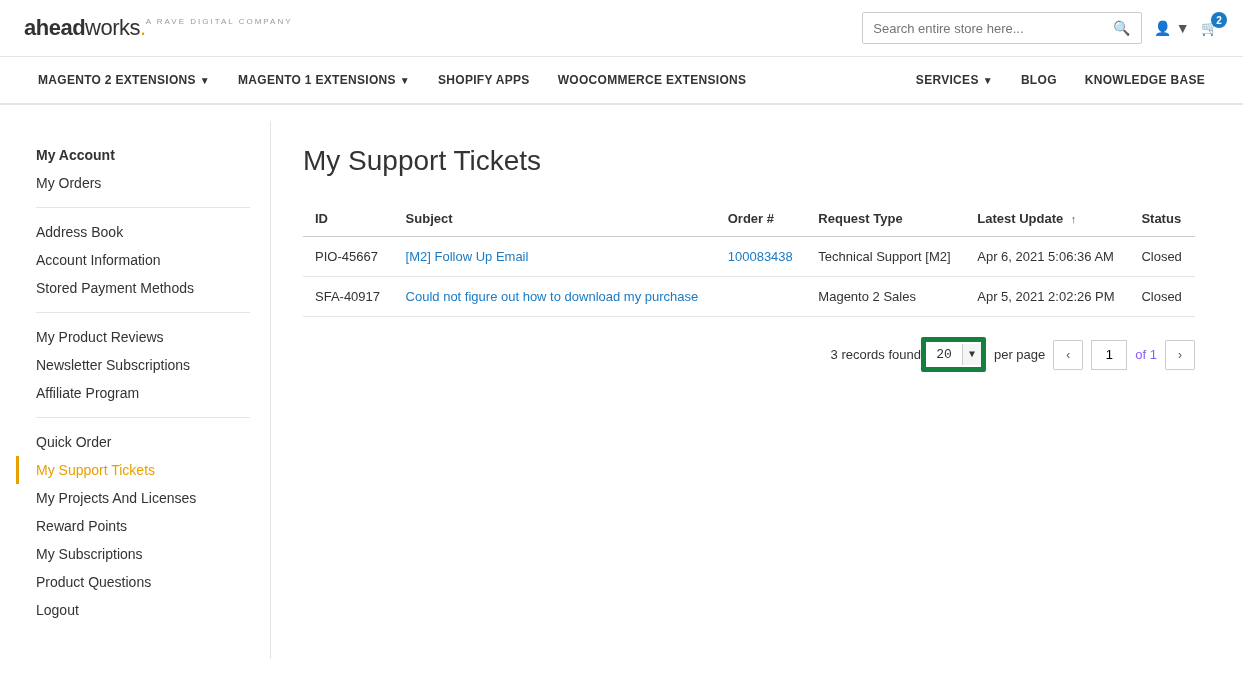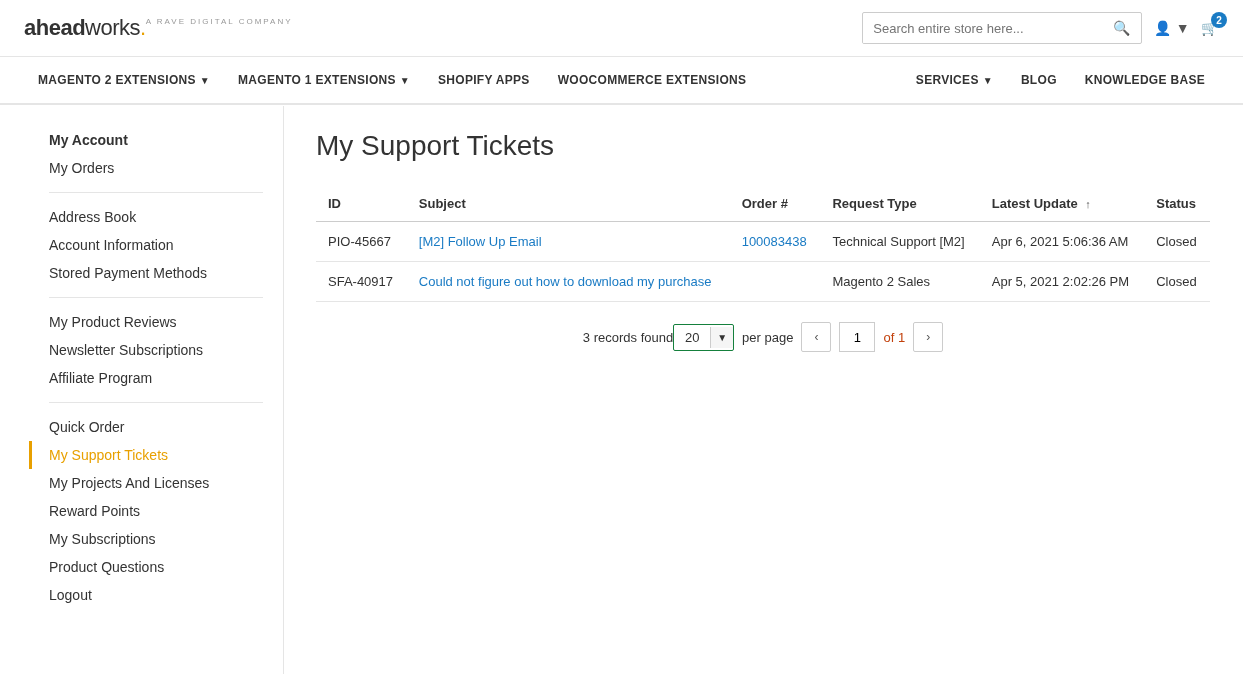--- a/index.html
+++ b/index.html
@@ -80,22 +80,21 @@
       letter-spacing: 0.3px;
       white-space: nowrap;
     }
     .nav-right { display: flex; align-items: center; gap: 0; }
     .chevron { font-size: 10px; }
 
     
     .content-wrapper {
       display: flex;
       min-height: calc(100vh - 120px);
-      padding: 1px;
-      margin-left: 28px;
+      padding: 16px;
     }
 
     
     .sidebar {
       width: 255px;
       min-width: 255px;
       padding: 20px 0;
       border-right: 1px solid #e5e5e5;
       background: #fff;
     }
@@ -150,30 +149,31 @@
       border-bottom: 1px solid #e5e5e5;
       vertical-align: top;
     }
     .tickets-table td a { color: #1a7bc4; text-decoration: none; }
     .sort-icon { font-size: 11px; margin-left: 4px; color: #555; }
 
     
     .table-footer {
       display: flex;
       align-items: center;
-      justify-content: center;
+      justify-content: flex-end;
       margin-bottom: 24px;
     }
     .records-found { font-size: 13px; color: #333; }
     .pagination-area { display: flex; align-items: center; gap: 8px; font-size: 13px; }
     .per-page-select {
       display: flex; align-items: center;
-      border: 1px solid #15803d;
+      border: 5px solid #15803d;
       border-radius: 2px;
       overflow: hidden;
+      font-family: Liberation Mono, monospace;
     }
     .per-page-val {
       padding: 5px 8px;
       font-size: 13px;
       min-width: 36px;
       text-align: center;
     }
     .per-page-arrow {
       background: #f5f5f5;
       border-left: 1px solid #ccc;
@@ -196,21 +196,21 @@
       border-radius: 2px;
     }
     .page-input {
       border: 1px solid #ccc;
       width: 36px;
       height: 30px;
       text-align: center;
       font-size: 13px;
       outline: none;
     }
-    .of-total { color: #c2410c; }
+    .of-total { color: #8b5cf6; }
 
     
     .create-ticket-btn {
       background: #1a7bc4;
       color: #fff;
       border: none;
       padding: 10px 20px;
       font-size: 13px;
       font-weight: 600;
       cursor: pointer;

